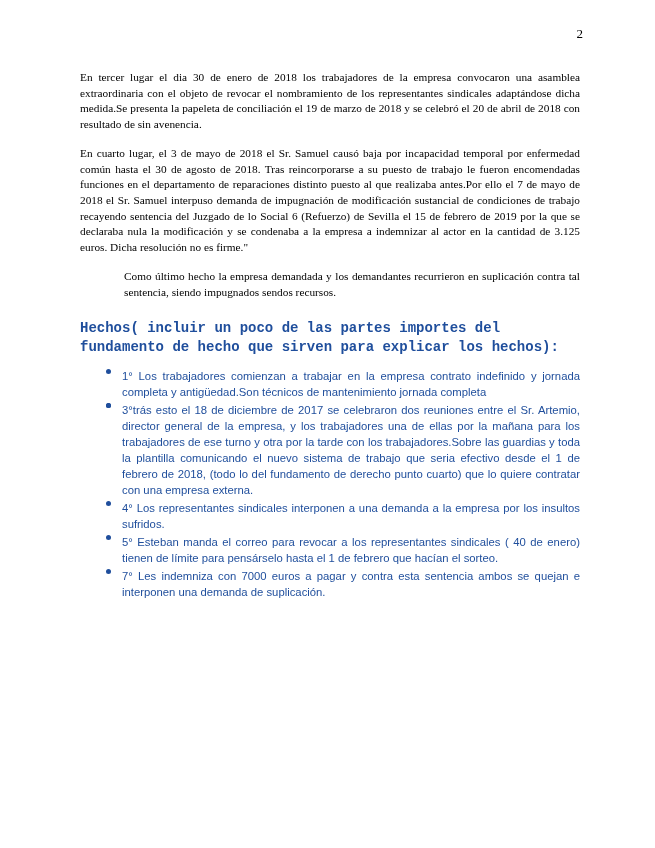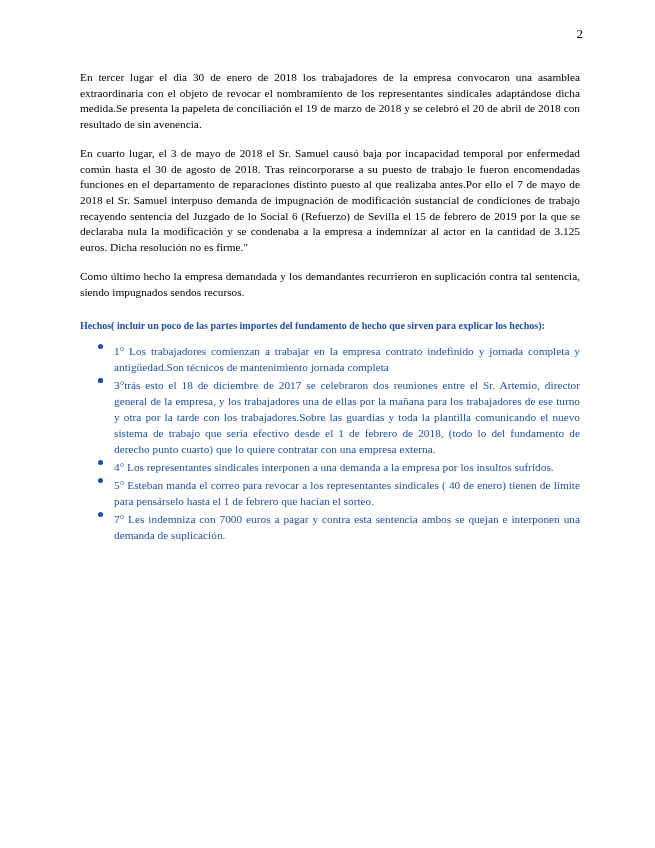--- a/index.html
+++ b/index.html
@@ -38,43 +38,44 @@
   p.body-par {
     margin: 0 0 14px 0;
     font-size: 11.3px;
     line-height: 1.38;
     text-align: justify;
     color: #000000;
     font-family: "Liberation Serif", serif;
   }
   p.body-par.tight {
     margin-bottom: 16px;
+    margin-left: 44px;
   }
   .heading-blue {
     margin: 18px 0 10px 0;
-    font-size: 10px;
+    font-size: 14px;
     line-height: 1.4;
     color: #1f4e9c;
     font-weight: bold;
     text-align: left;
-    font-family: Liberation Serif, serif;
+    font-family: Liberation Mono, monospace;
   }
   ul.facts {
     margin: 0;
     padding: 0 0 0 34px;
     list-style: none;
   }
   ul.facts li {
     position: relative;
-    margin: 0 0 2px 0;
+    margin: 0 0 2px 8px;
     font-size: 11.3px;
     line-height: 1.42;
     color: #1f4e9c;
     text-align: justify;
-    font-family: Liberation Serif, serif;
+    font-family: Liberation Sans, sans-serif;
   }
   ul.facts li .bullet {
     position: absolute;
     left: -16px;
     top: 1px;
     width: 5px;
     height: 5px;
     border-radius: 50%;
     background: #1f4e9c;
     display: inline-block;

